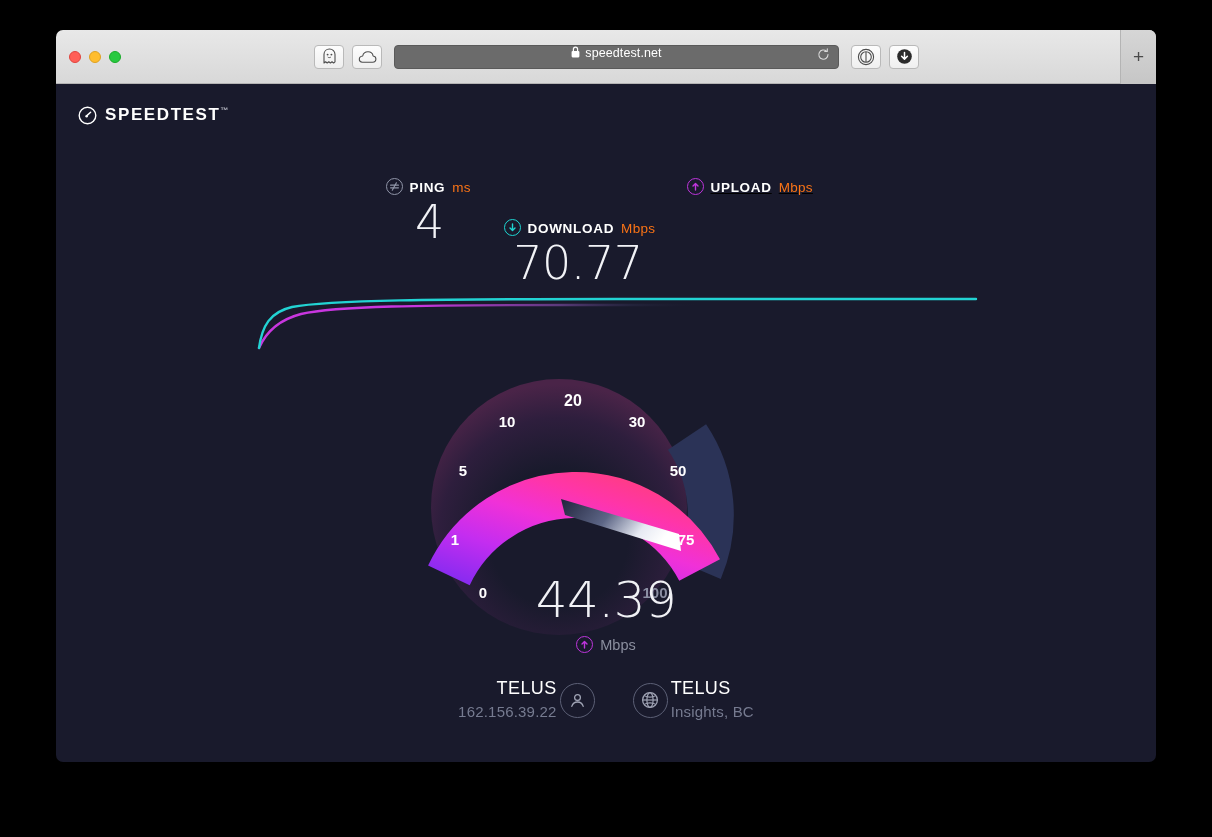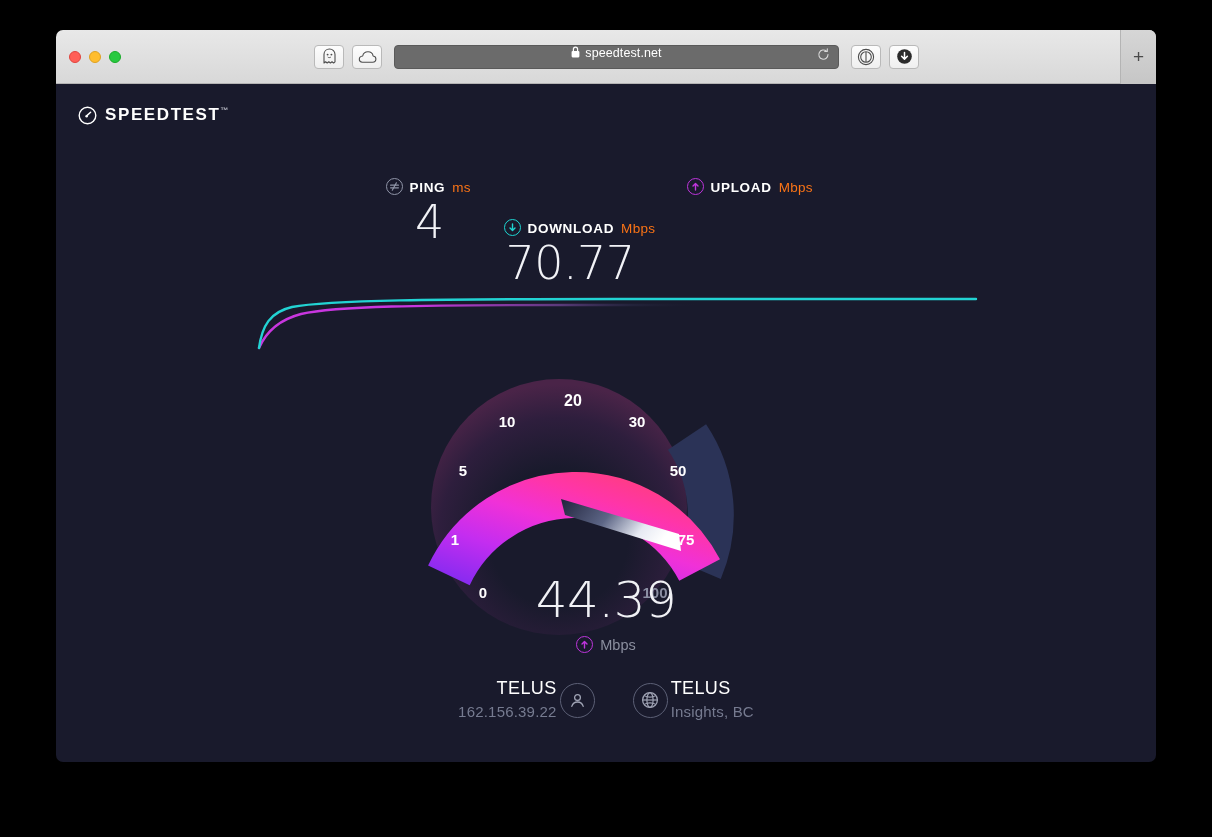--- a/index.html
+++ b/index.html
@@ -118,21 +118,21 @@
   
   .stats {
     position: absolute;
     left: 0; right: 0; top: 94px;
     display: flex;
     justify-content: center;
   }
   .stat { position: relative; text-align: left; }
   .stat-ping     { width: 118px; }
   .stat-download { width: 183px; margin-left: 0px; margin-top: 41px; }
-  .stat-upload   { width: 140px; }
+  .stat-upload   { width: 140px; text-decoration: underline; }
 
   .stat-head {
     display: flex; align-items: flex-end; gap: 7px;
     white-space: nowrap;
   }
   .stat-label {
     color: #ffffff; font-size: 13.5px; font-weight: bold; letter-spacing: .7px;
   }
   .stat-unit {
     color: #f97316; font-size: 13.5px; font-weight: normal; letter-spacing: .3px;
@@ -141,21 +141,21 @@
     color: #f2f3f7;
     font-size: 46px;
     font-weight: 200;
     line-height: 54px;
     letter-spacing: -0.5px;
     font-family: "DejaVu Sans", sans-serif;
     text-align: center;
     margin-left: -6px;
   }
   .stat-ping .stat-value     { text-align: center; padding-right: 24px; }
-  .stat-download .stat-value { text-align: center; padding-right: 44px; }
+  .stat-download .stat-value { text-align: right; padding-right: 44px; }
 
   .circ-icon {
     width: 17px; height: 17px; border-radius: 50%;
     border: 1.6px solid currentColor;
     display: flex; align-items: center; justify-content: center;
     flex: none;
   }
   .c-ping { color: #9095a8; }
   .c-down { color: #1fd6d2; }
   .c-up   { color: #bf35dd; }

